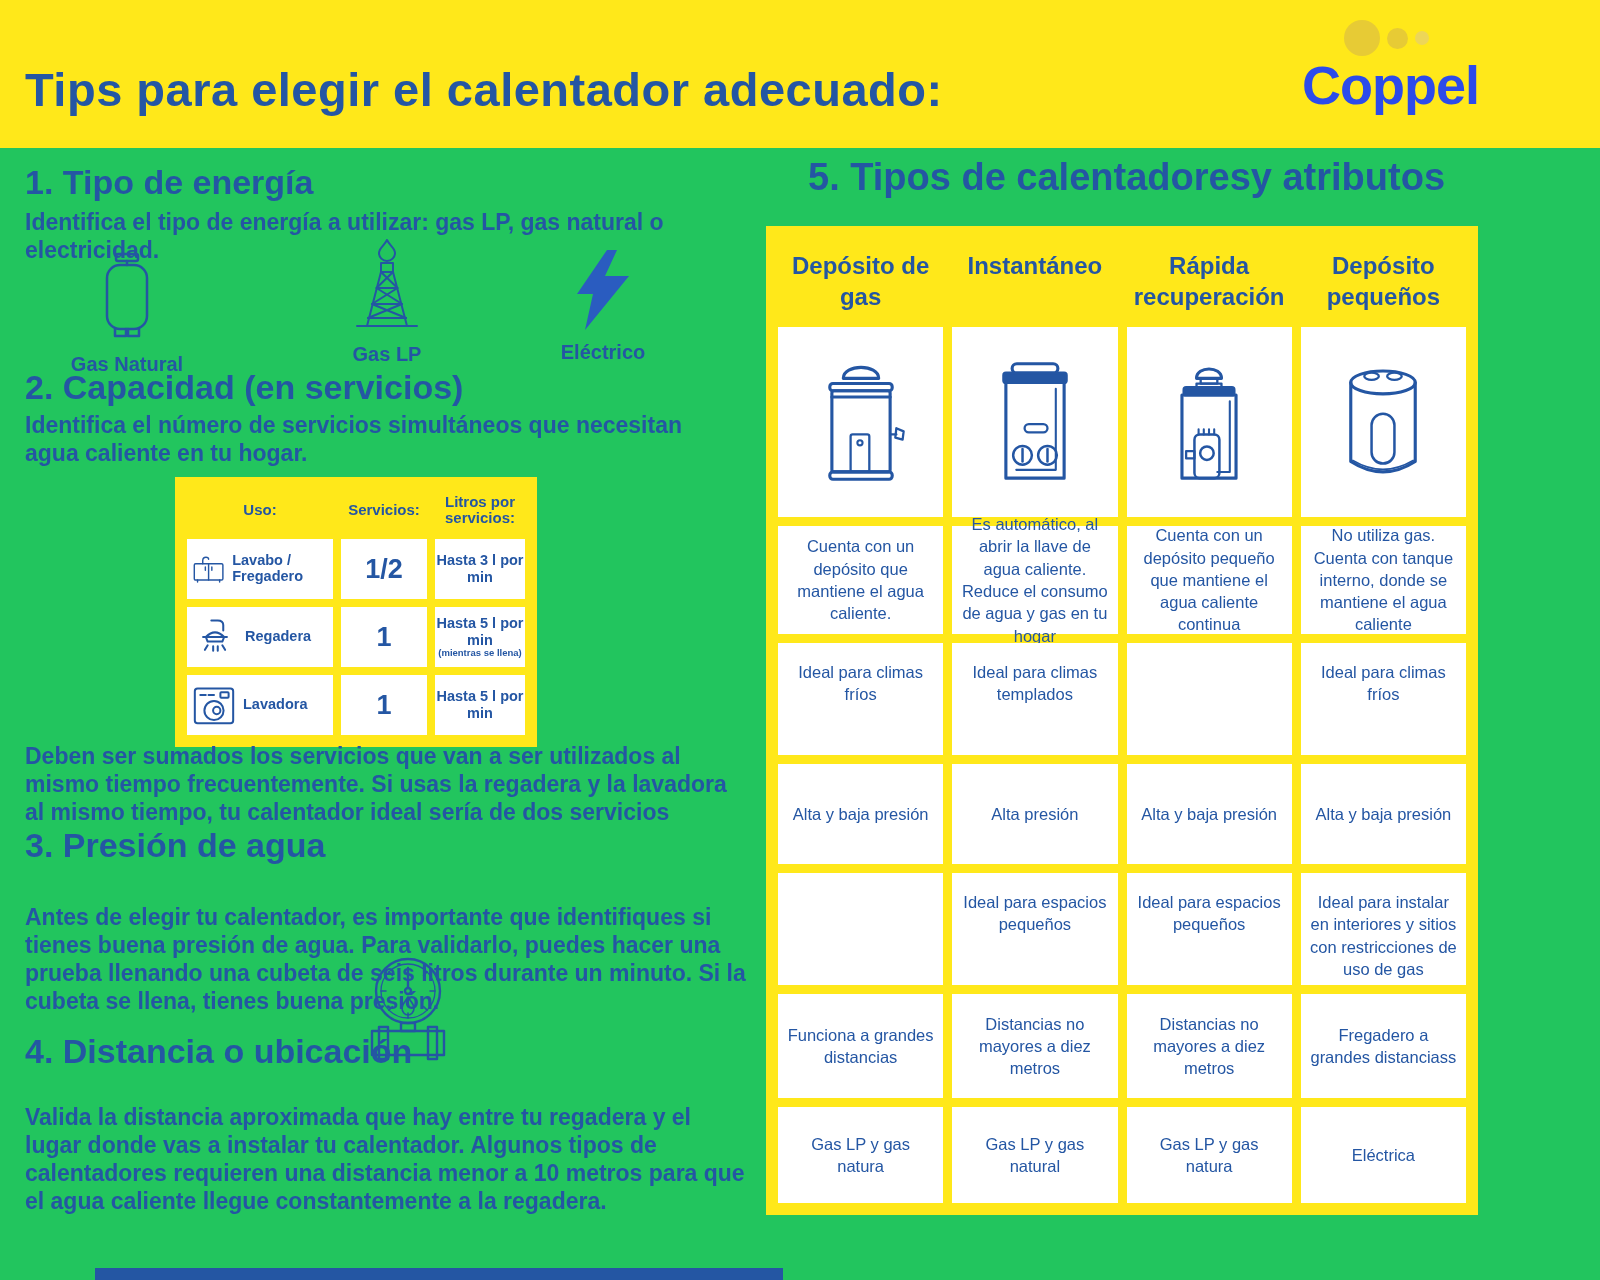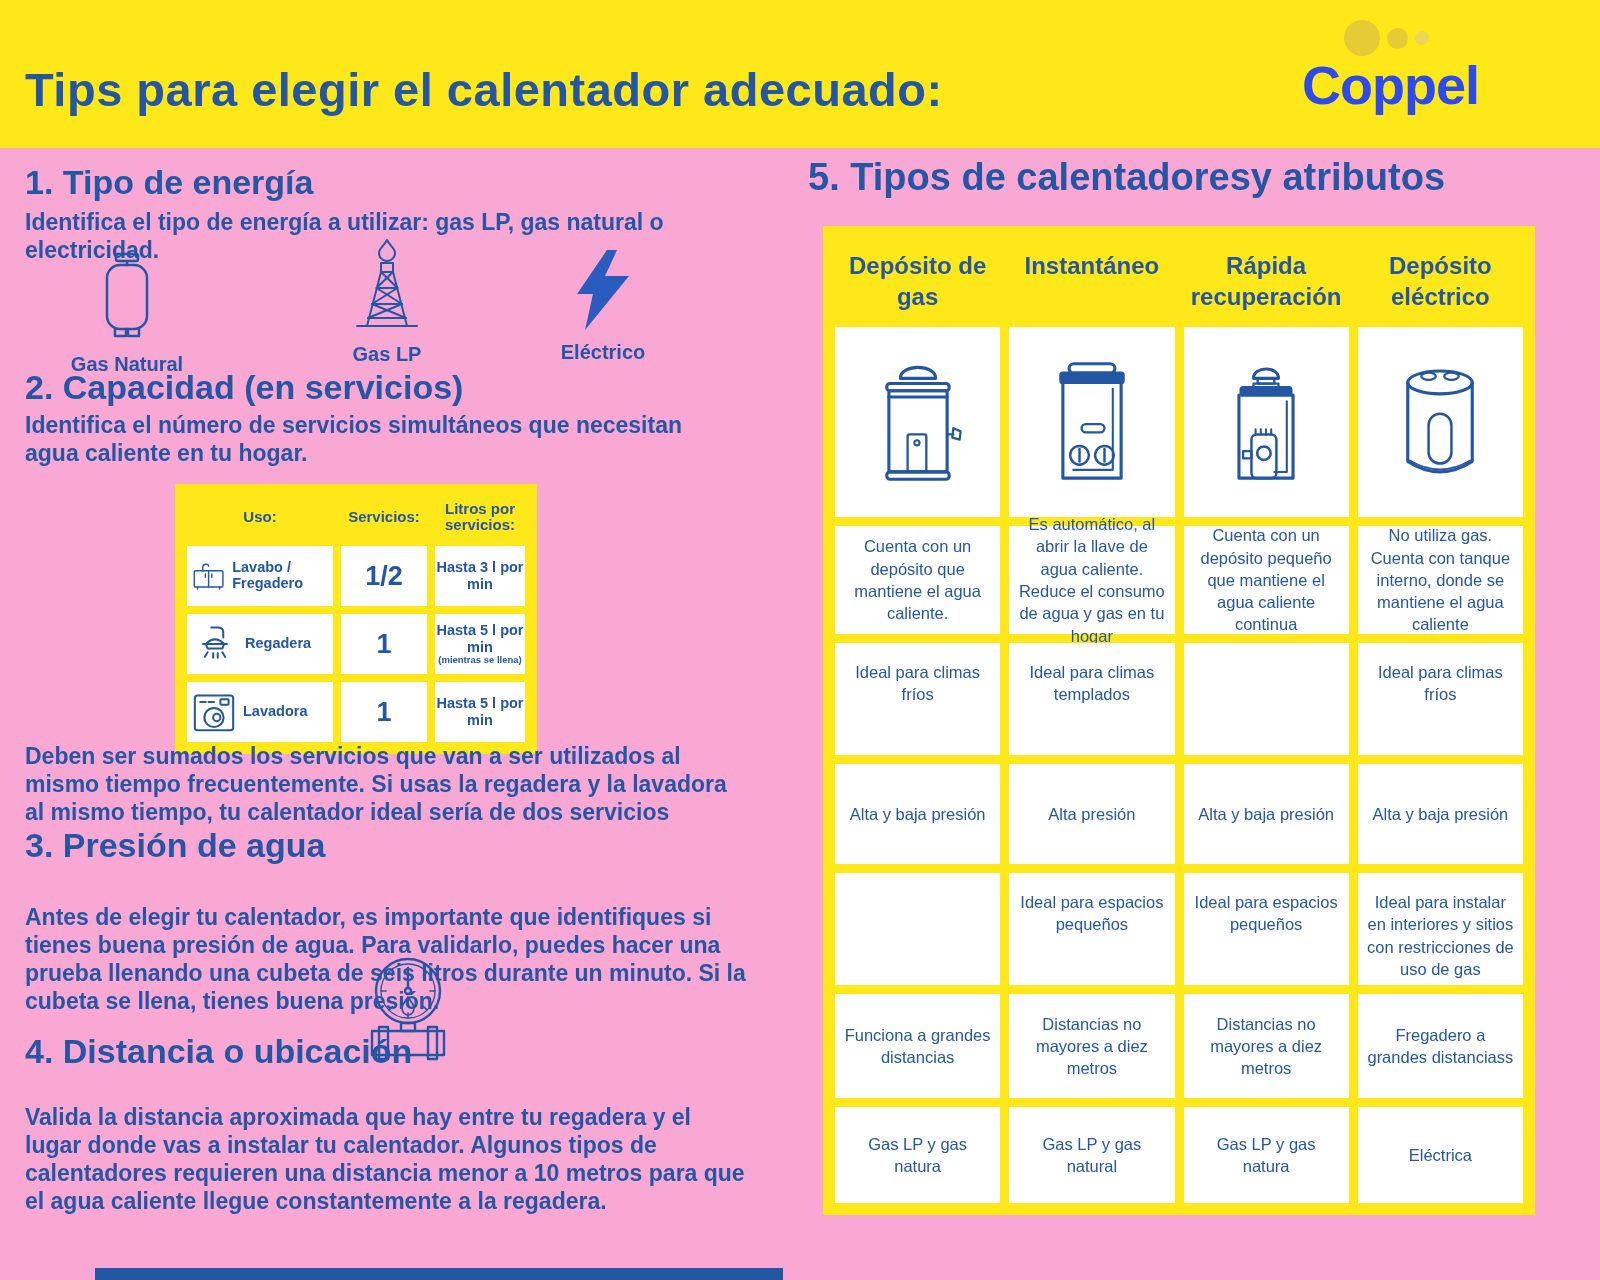--- a/index.html
+++ b/index.html
@@ -1,18 +1,18 @@
 <!DOCTYPE html>
 <html><head>
 <meta charset="utf-8">
 <style>
   html,body{margin:0;padding:0;}
   .canvas{
     position:relative;width:1600px;height:1280px;overflow:hidden;
-    background:#f9a8d4;
+    background:#22c55e;
     font-family:"Liberation Sans",sans-serif;
     color:#2456a3;
   }
   
   .header{position:absolute;left:0;top:0;width:1600px;height:148px;background:#ffe81a;}
   .header h1{
     position:absolute;left:25px;top:62px;margin:0;
     font-size:47px;font-weight:700;color:#2456a3;letter-spacing:.5px;
   }
   .logo{position:absolute;right:108px;top:18px;width:190px;text-align:left;}
@@ -26,34 +26,34 @@
   .sec-title{position:absolute;margin:0;font-size:34px;font-weight:700;color:#2456a3;}
   .body-text{position:absolute;margin:0;font-size:23px;font-weight:700;line-height:1.22;color:#2456a3;}
   
   .energy-fig{position:absolute;width:150px;text-align:center;}
   .energy-fig svg{display:block;margin:0 auto;}
   .energy-fig .cap{margin-top:9px;font-size:20px;font-weight:700;color:#2456a3;}
   
   .cap-table{
     position:absolute;left:175px;top:477px;width:362px;box-sizing:border-box;
     background:#ffe81a;padding:12px;display:grid;
-    grid-template-columns:146px 86px 90px;grid-template-rows:42px 60px 60px 60px;gap:8px;margin-top:7px;
+    grid-template-columns:146px 86px 90px;grid-template-rows:42px 60px 60px 60px;gap:8px;
   }
   .cap-head{display:flex;align-items:center;justify-content:center;text-align:center;
     font-size:15px;font-weight:700;line-height:1.1;color:#2456a3;}
   .cap-cell{background:#fff;display:flex;align-items:center;justify-content:center;}
   .cap-uso{justify-content:flex-start;gap:8px;padding:4px 6px;box-sizing:border-box;}
   .cap-uso .lbl{font-size:14.5px;font-weight:700;line-height:1.1;}
   .cap-serv{font-size:27px;font-weight:700;}
   .cap-lit{flex-direction:column;text-align:center;font-size:14.5px;font-weight:700;line-height:1.15;}
   .cap-lit small{font-size:9.5px;font-weight:700;}
   
   .s5-title{position:absolute;left:808px;top:156px;margin:0;font-size:38px;font-weight:700;color:#2456a3;}
   .types-table{
-    position:absolute;left:823px;top:226px;width:712px;box-sizing:border-box;
+    position:absolute;left:766px;top:226px;width:712px;box-sizing:border-box;
     background:#ffe81a;padding:12px;display:grid;
     grid-template-columns:repeat(4,1fr);
     grid-template-rows:80px 190px 108px 112px 100px 112px 104px 96px;
     gap:9px;
   }
   .th-cell{display:flex;align-items:flex-start;justify-content:center;text-align:center;
     padding-top:12px;font-size:24px;font-weight:700;line-height:1.3;color:#2456a3;}
   .icon-cell{background:#fff;display:flex;align-items:center;justify-content:center;}
   .tc{background:#fff;display:flex;align-items:center;justify-content:center;
     text-align:center;font-size:16.5px;line-height:1.35;color:#2456a3;padding:6px 8px;box-sizing:border-box;}
@@ -191,21 +191,21 @@
 
   <div class="footer-bar"></div>
 
   <h2 class="s5-title">5. Tipos de calentadoresy atributos</h2>
 
   <div class="types-table">
 
     <div class="th-cell">Depósito de gas</div>
     <div class="th-cell">Instantáneo</div>
     <div class="th-cell">Rápida recuperación</div>
-    <div class="th-cell">Depósito eléctrico</div>
+    <div class="th-cell">Depósito pequeños</div>
 
     <div class="icon-cell">
       <svg class="ic" width="104" height="126" viewBox="0 0 100 120" stroke-width="3">
         <path d="M33 18 C33 4 67 4 67 18 Z"></path>
         <rect x="20" y="23" width="60" height="7" rx="3"></rect>
         <rect x="22" y="30" width="56" height="78" rx="2"></rect>
         <line x1="22" y1="36" x2="78" y2="36"></line>
         <rect x="20" y="108" width="60" height="7" rx="3"></rect>
         <rect x="40" y="72" width="18" height="36" rx="2" stroke-width="2.2"></rect>
         <circle cx="49" cy="80" r="2.5" stroke-width="2"></circle>

